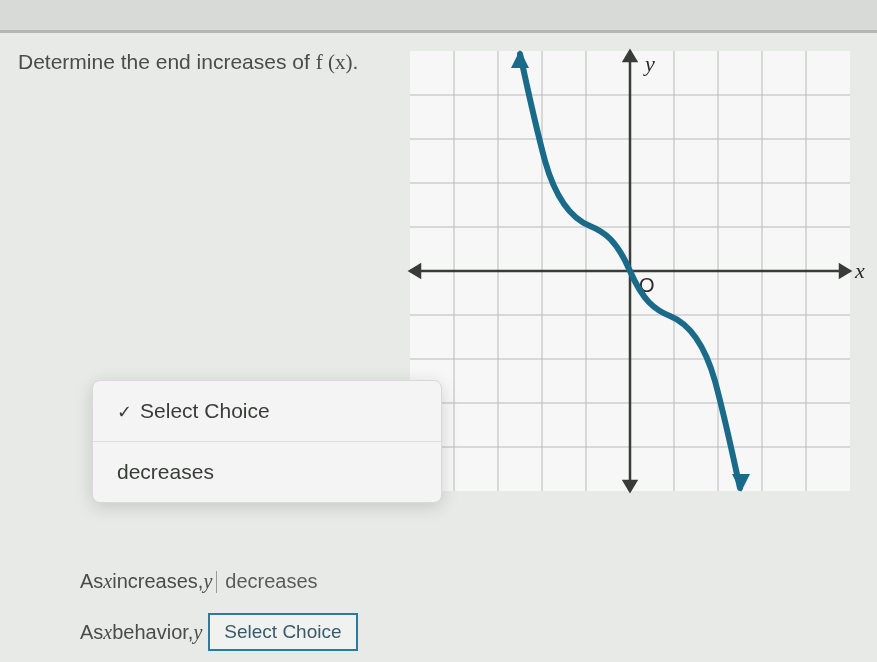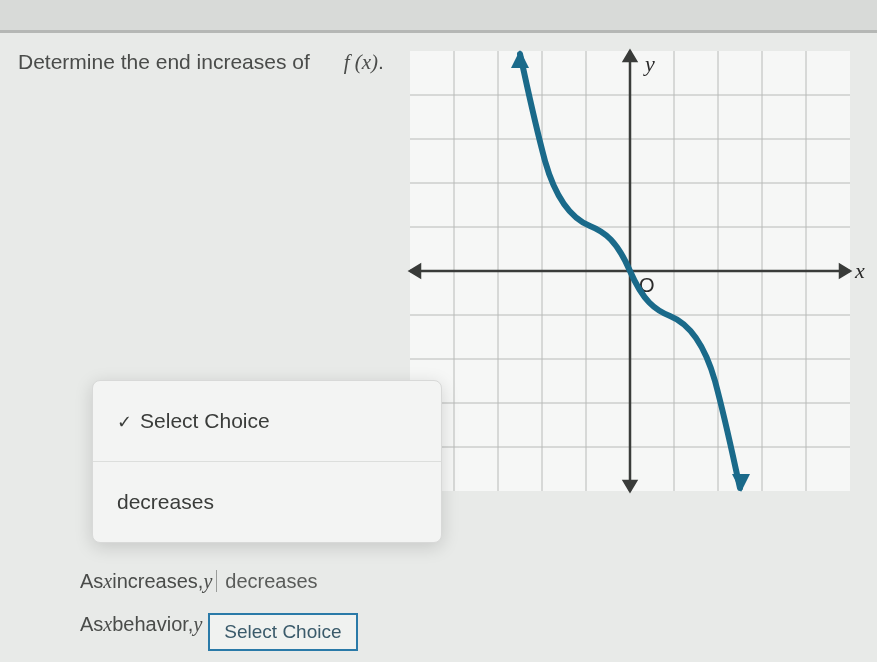--- a/index.html
+++ b/index.html
@@ -22,61 +22,62 @@
       bottom: 0;
       padding-top: 20px;
     }
     .prompt {
       position: absolute;
       top: 50px;
       left: 18px;
       font-size: 21px;
       color: #4a4c4a;
     }
-    .prompt .fn { font-style: italic; font-family: 'Times New Roman', serif; margin-left: 28px; }
+    .prompt .fn { font-family: 'Times New Roman', serif; }
     .graph-wrap {
       position: absolute;
       top: 46px;
       left: 405px;
       width: 460px;
       height: 460px;
     }
     .dropdown-panel {
       position: absolute;
       top: 380px;
       left: 92px;
       width: 350px;
       background: #f3f4f3;
       border: 1px solid #d8d9d8;
       border-radius: 8px;
       box-shadow: 0 4px 18px rgba(0,0,0,0.15);
       overflow: hidden;
       z-index: 20;
     }
     .dropdown-option {
-      padding: 28px 24px;
+      padding: 18px 24px;
       font-size: 21px;
       color: #3a3c3a;
       border-bottom: 1px solid #dcdedc;
       cursor: pointer;
     }
     .dropdown-option:last-child { border-bottom: none; }
     .dropdown-option .check {
       margin-right: 8px;
       font-size: 18px;
     }
     .answers {
       position: absolute;
       top: 570px;
       left: 80px;
       font-size: 20px;
       color: #4a4c4a;
     }
     .answer-row {
       display: flex;
+      align-items: center;
       margin-bottom: 20px;
     }
     .answer-row .xvar, .answer-row .yvar { font-style: italic; font-family: 'Times New Roman', serif; }
     .select-box {
       display: inline-flex;
       align-items: center;
       border: 2px solid #2a7aa8;
       padding: 6px 14px;
       margin-left: 6px;
       font-size: 19px;

